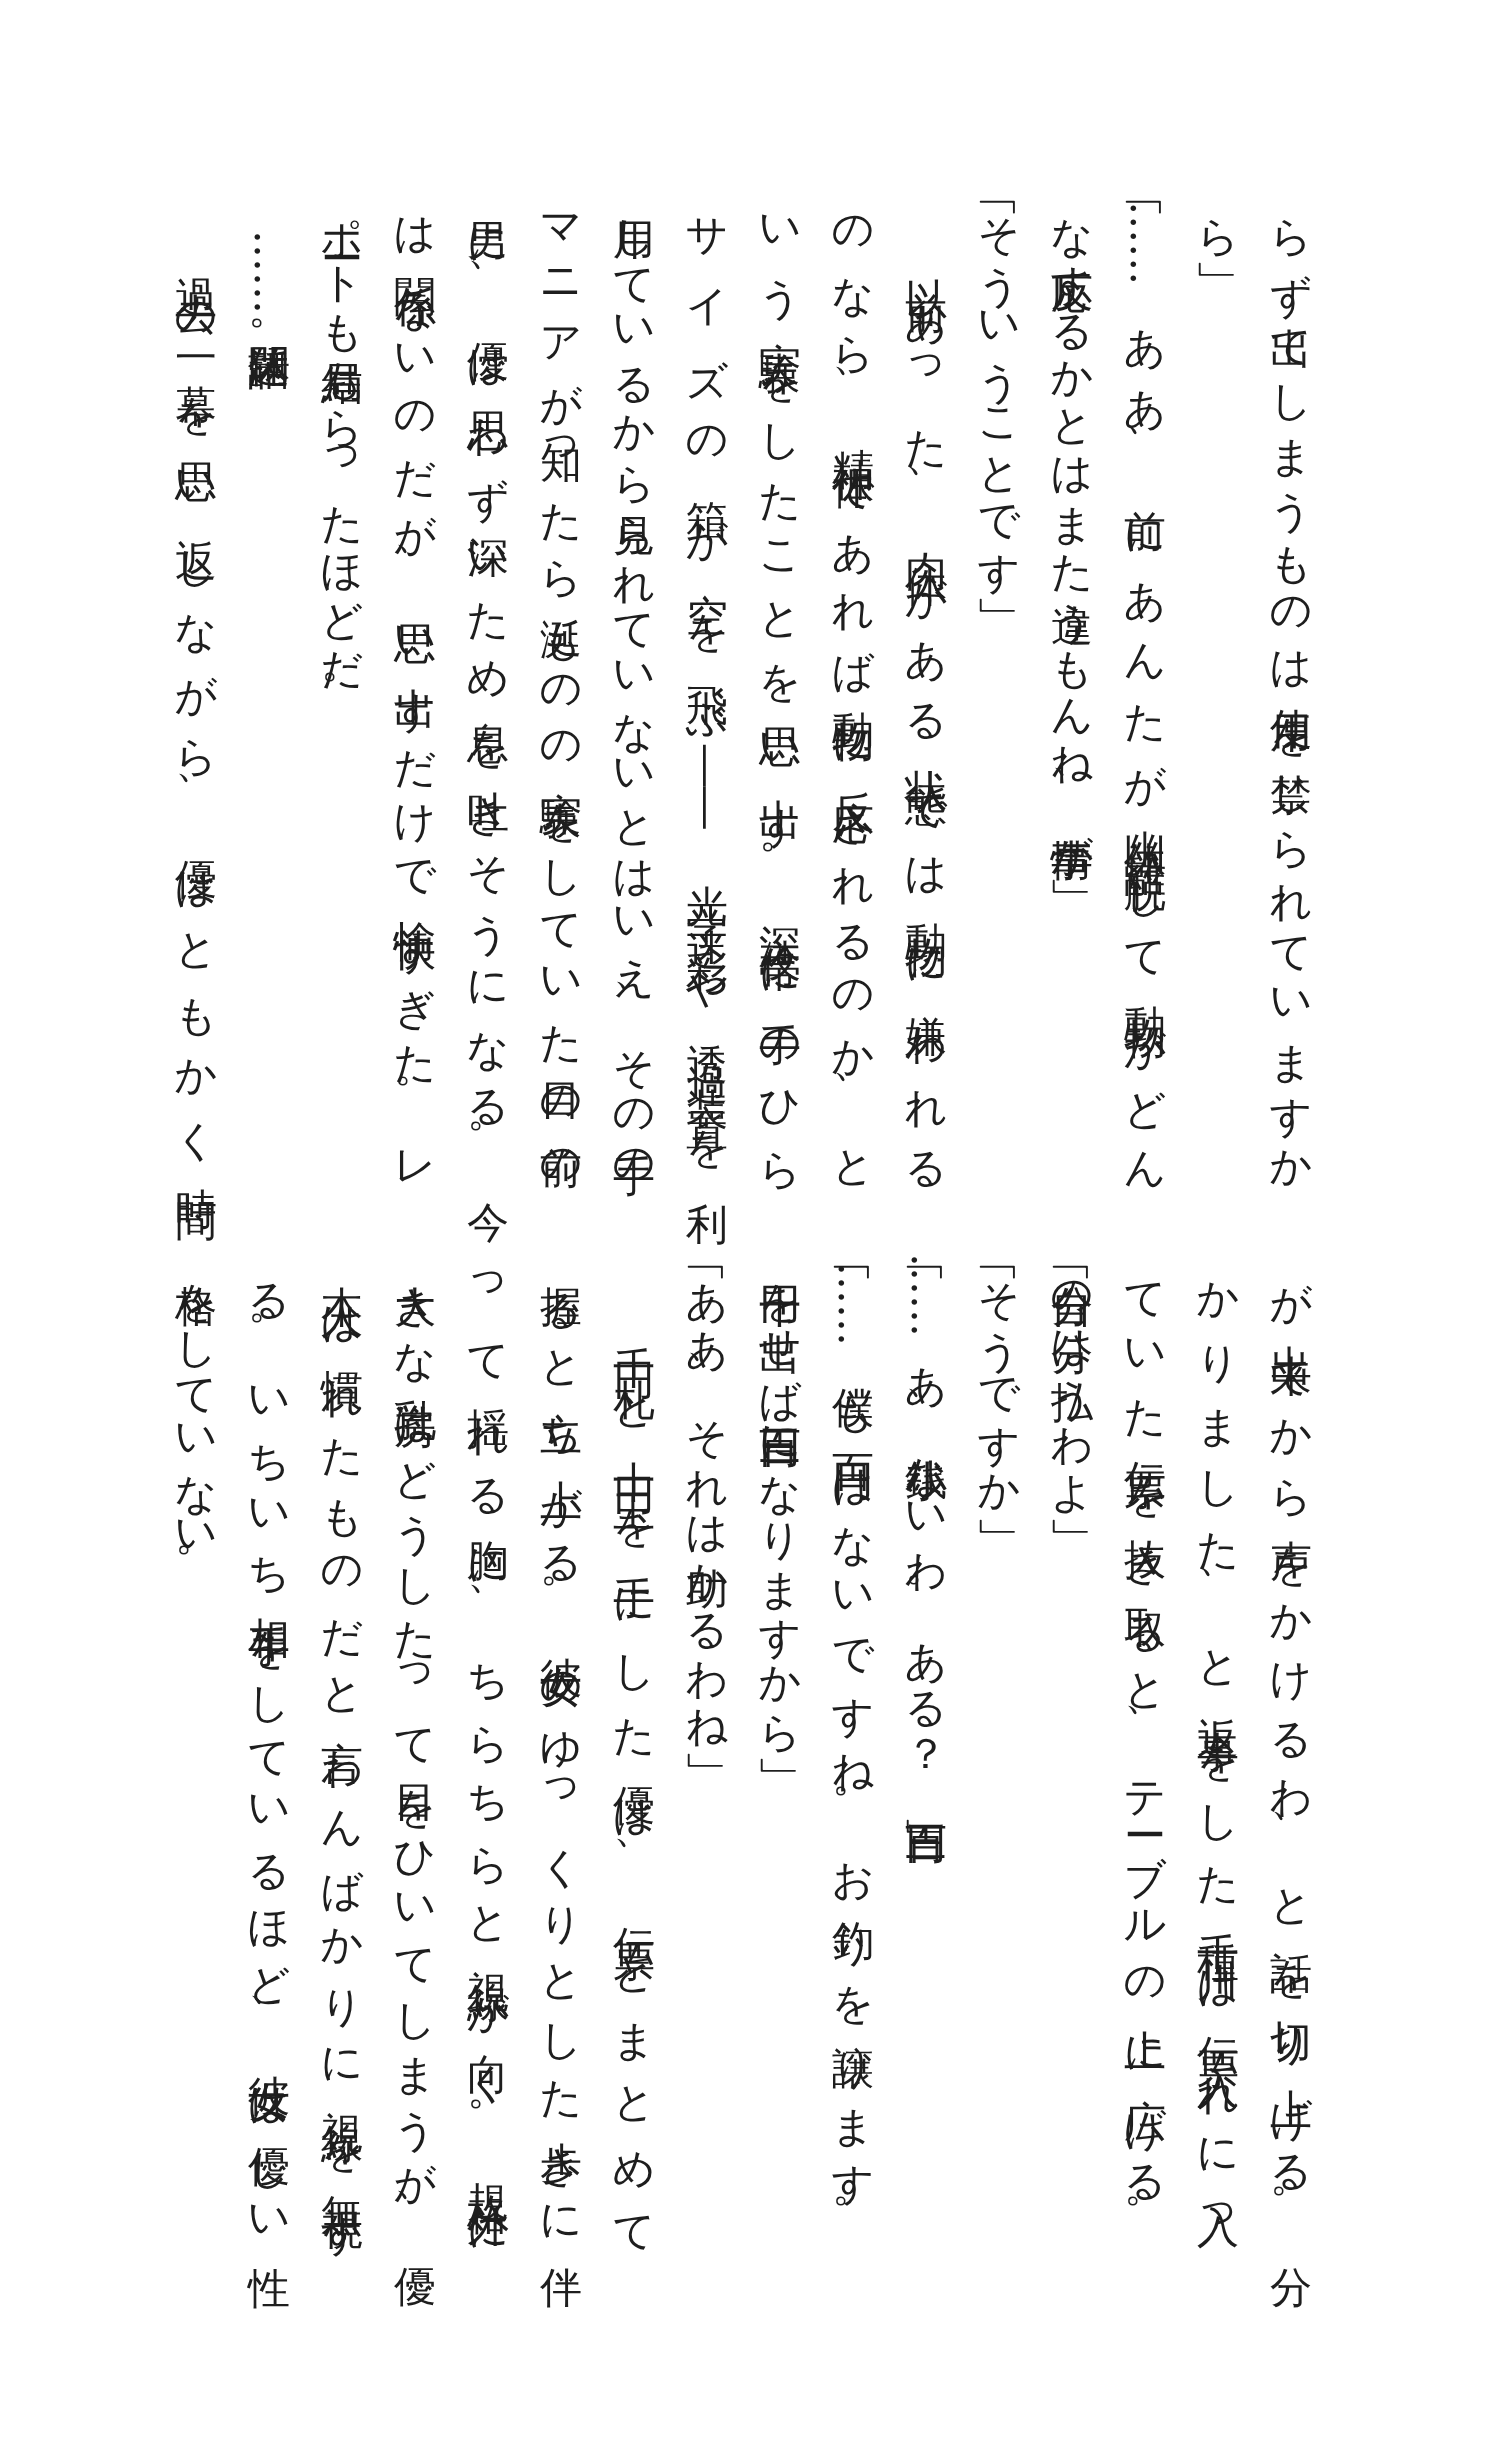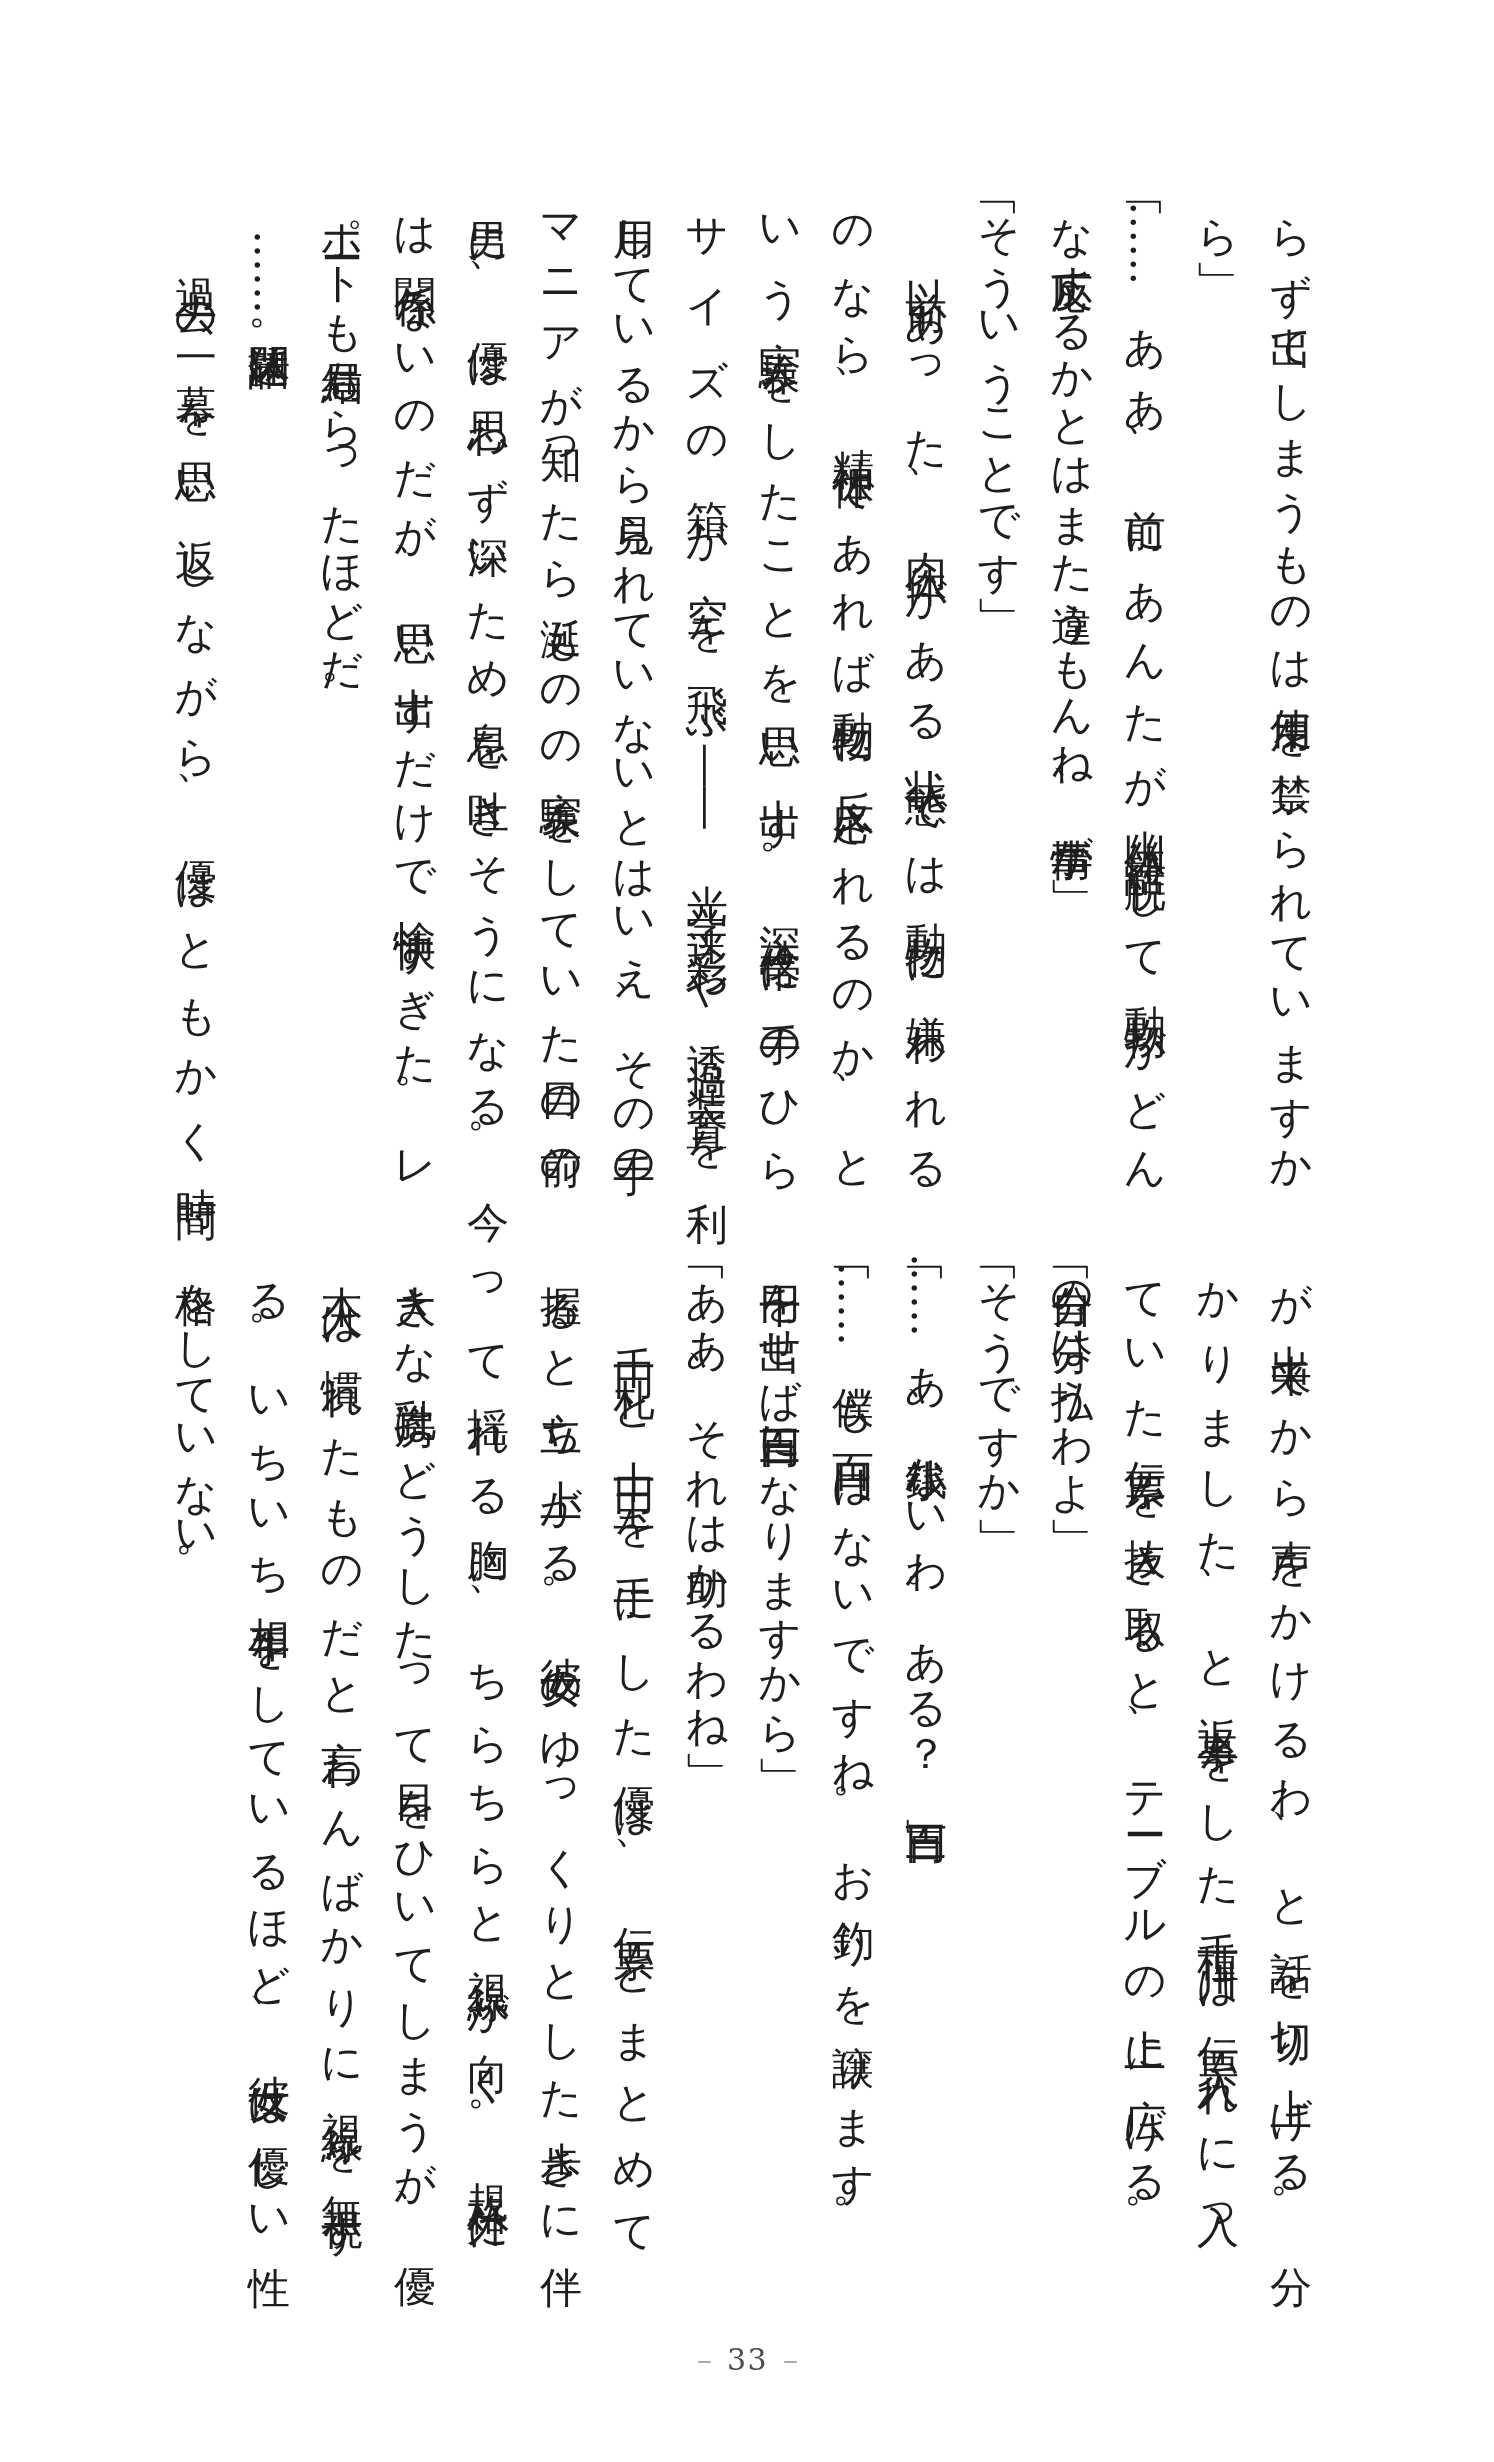--- a/index.html
+++ b/index.html
@@ -106,18 +106,15 @@
     <div class="line">「ああ、それは助かるわね」</div>
     <div class="line full">　千円札と十円玉を手にした優は、伝票とまとめて</div>
     <div class="line full">握ると立ち上がる。彼女のゆっくりとした歩きに伴</div>
     <div class="line full">って揺れる胸に、ちらちらと視線が向く。規格外に</div>
     <div class="line full">大きな乳房はどうしたって目をひいてしまうが、優</div>
     <div class="line full">本人は慣れたものだと言わんばかりに視線を無視す</div>
     <div class="line full">る。いちいち相手をしているほど、彼女は優しい性</div>
     <div class="line">格をしていない。</div>
   </div>
 
-  <div class="footer">
-    <span class="dash">–</span><span class="num">33</span><span class="dash">–</span>
-  </div>
 
 </div>
 
 
 </body></html>

